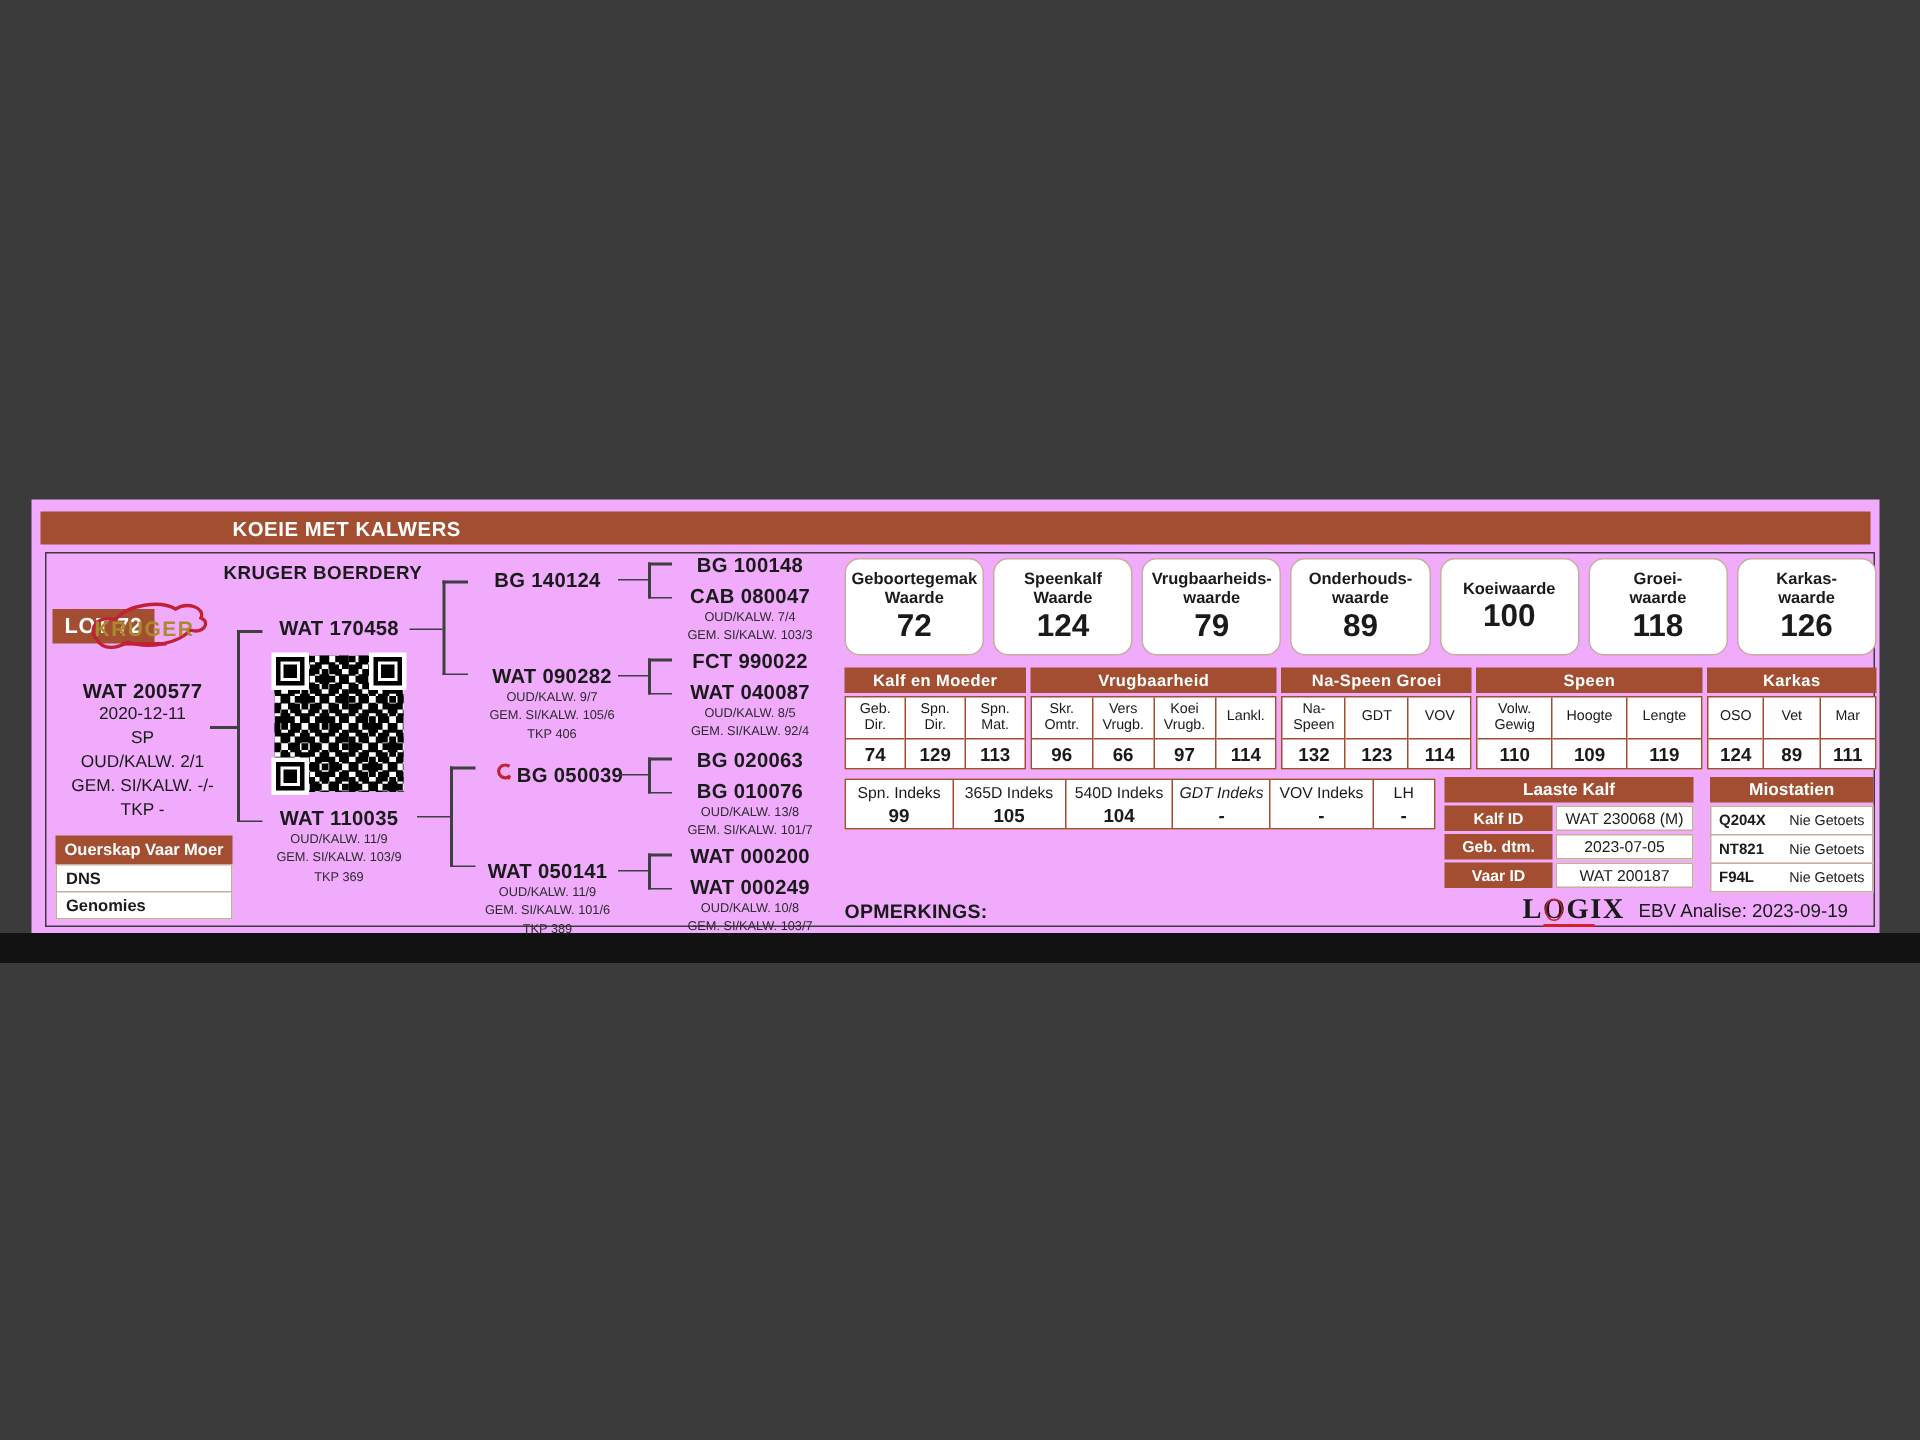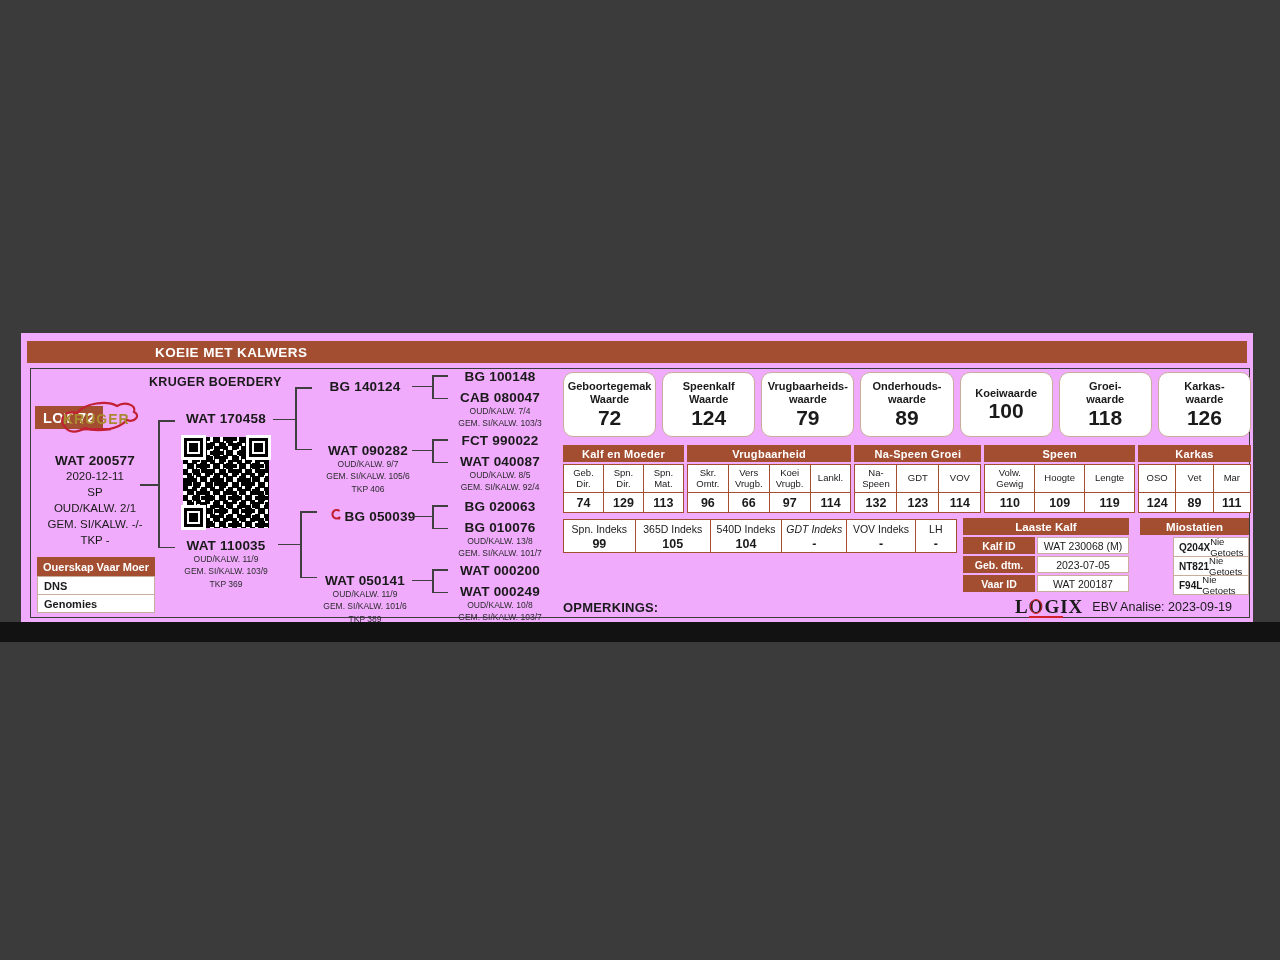--- a/index.html
+++ b/index.html
@@ -83,21 +83,21 @@
   .lk-label{width:72px;background:#a34e31;color:#fff;font-weight:bold;font-size:10.5px;
     display:flex;align-items:center;justify-content:center;}
   .lk-value{flex:1;border:1px solid #c9ac9c;margin-left:2px;font-size:10.5px;
     display:flex;align-items:center;justify-content:center;background:#fff;}
 
   
   .mio{position:absolute;left:1119px;top:185px;width:109px;}
   .mio-title{background:#a34e31;color:#fff;height:17px;font-weight:bold;font-size:11.5px;
     display:flex;align-items:center;justify-content:center;margin-bottom:3px;}
   .mio-row{display:flex;height:18px;border:1px solid #c9ac9c;margin-top:-1px;align-items:center;
-    justify-content:space-between;padding:0 5px;font-size:9.5px;background:#fff;margin-left:33px;}
+    justify-content:space-between;padding:0 5px;font-size:9.5px;background:#fff;}
   .mio-code{font-weight:bold;font-size:10px;}
 
   
   .opmerkings{position:absolute;left:542px;top:267px;font-weight:bold;font-size:13px;letter-spacing:.2px;}
   .footer-right{position:absolute;right:21px;top:264px;display:flex;align-items:center;gap:9px;}
   .logix{font-family:"Liberation Serif", serif;font-weight:bold;font-size:19px;letter-spacing:1px;
     position:relative;line-height:1;}
   .logix .o{position:relative;display:inline-block;}
   .logix .o::after{content:'';position:absolute;left:1px;top:2px;width:10px;height:13px;
     border:1.6px solid #d12027;border-radius:50%;}

